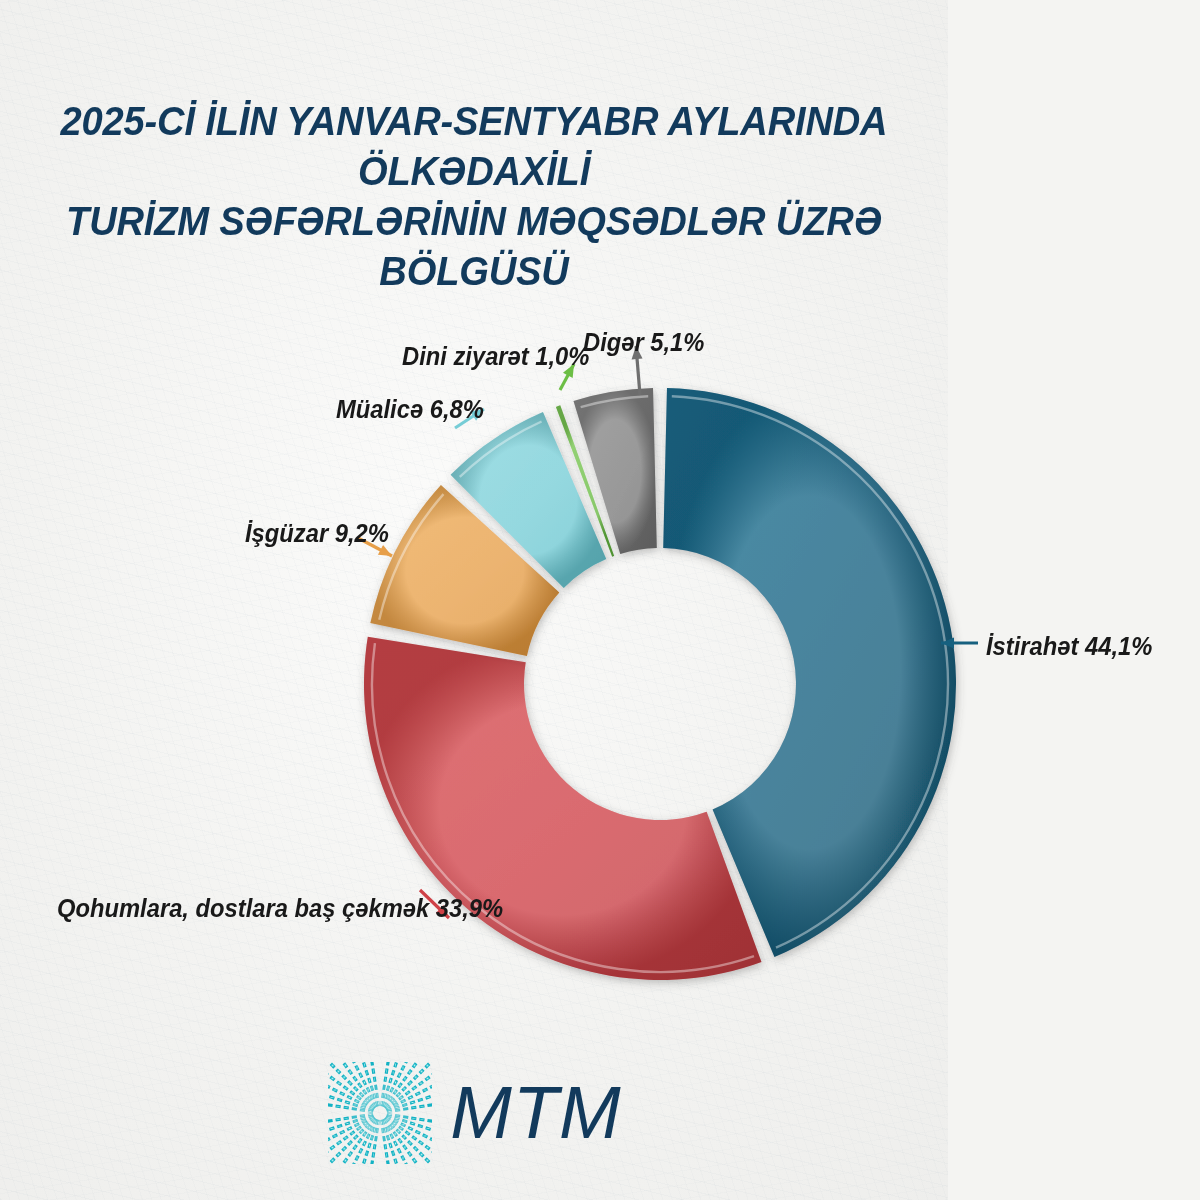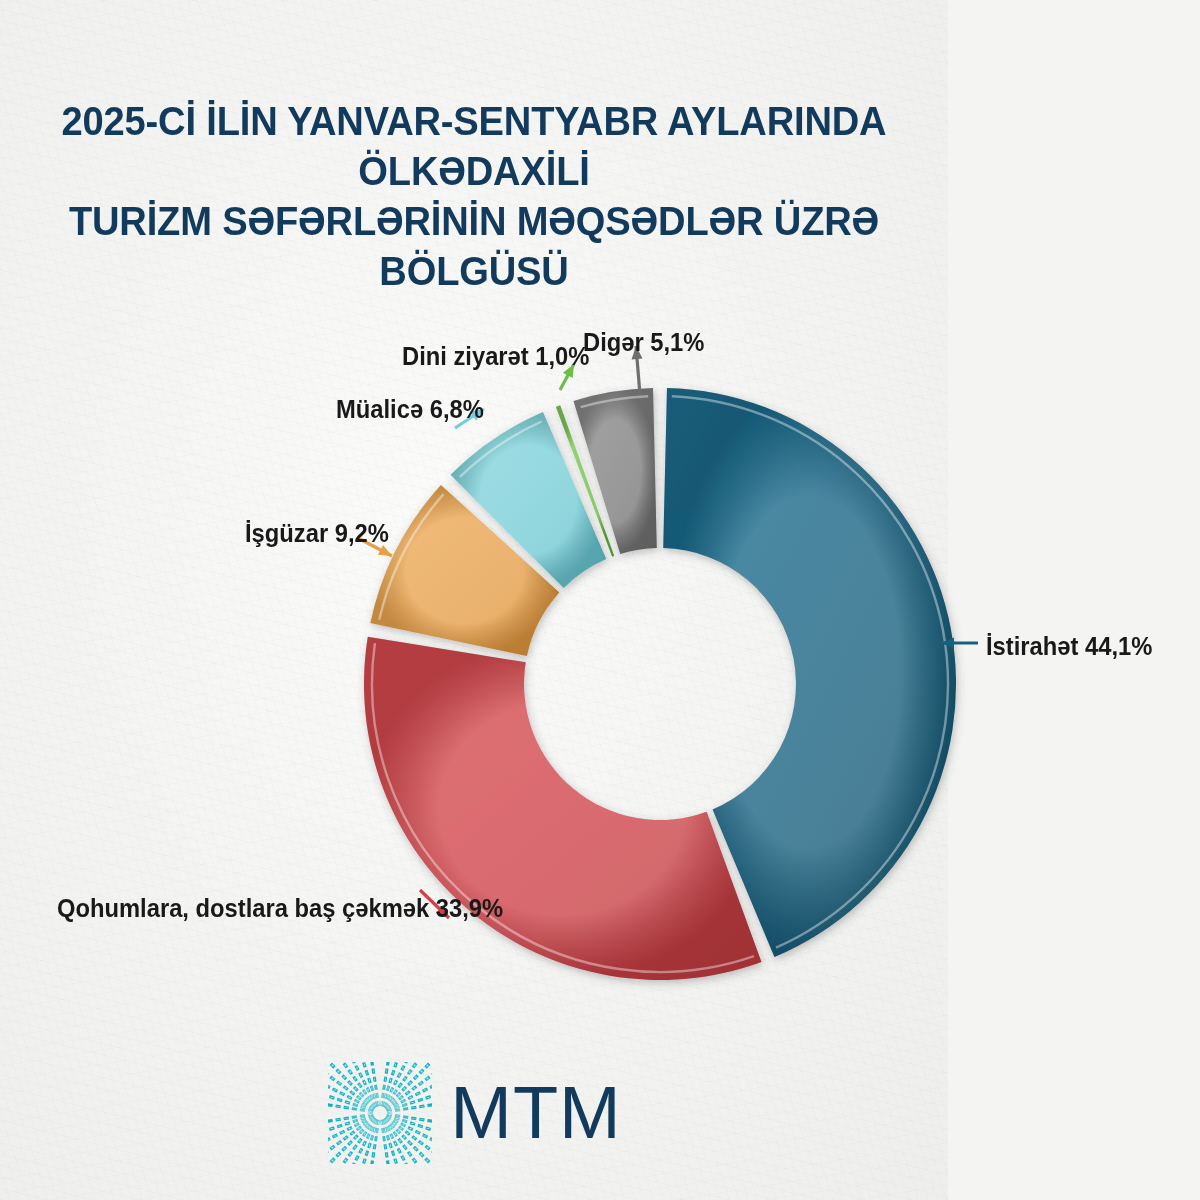--- a/index.html
+++ b/index.html
@@ -7,20 +7,21 @@
     width:1200px;height:1200px;overflow:hidden;
     font-family:"Liberation Sans", sans-serif;
     background:#f4f4f2;
   }
   #page{
     position:relative;width:948px;height:1200px;
     background:
       repeating-linear-gradient(14deg, rgba(150,170,185,0.055) 0px, rgba(150,170,185,0.055) 1px, rgba(0,0,0,0) 1px, rgba(0,0,0,0) 11px),
       repeating-linear-gradient(-9deg, rgba(150,170,185,0.035) 0px, rgba(150,170,185,0.035) 1px, rgba(0,0,0,0) 1px, rgba(0,0,0,0) 14px),
       radial-gradient(ellipse at 46% 44%, #fbfbfa 0%, #f3f3f1 55%, #eeeeec 100%);
+    font-style: italic;
   }
   #page:after{
     content:"";position:absolute;inset:0;pointer-events:none;
     background:
       repeating-linear-gradient(72deg, rgba(130,150,170,0.04) 0px, rgba(130,150,170,0.04) 1px, rgba(0,0,0,0) 1px, rgba(0,0,0,0) 9px);
     opacity:.9;
   }
 
   
   .title{

